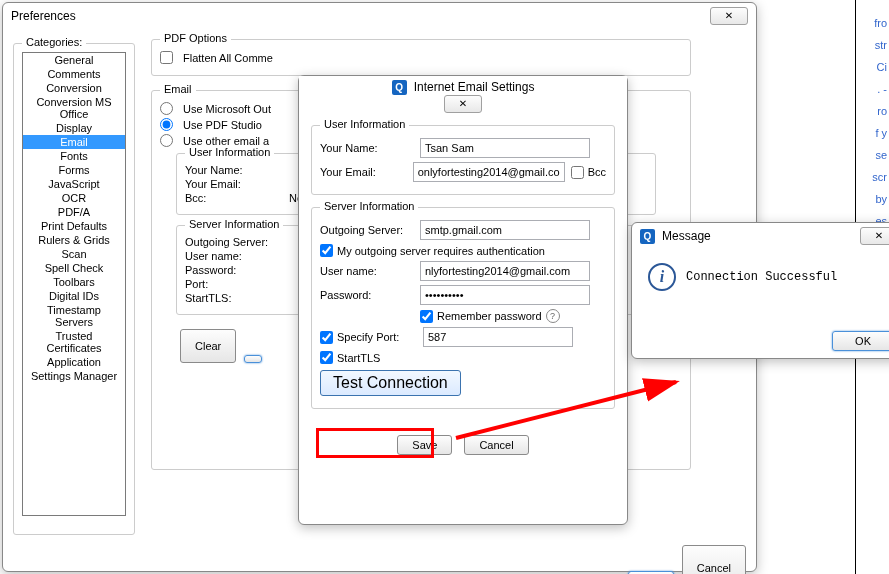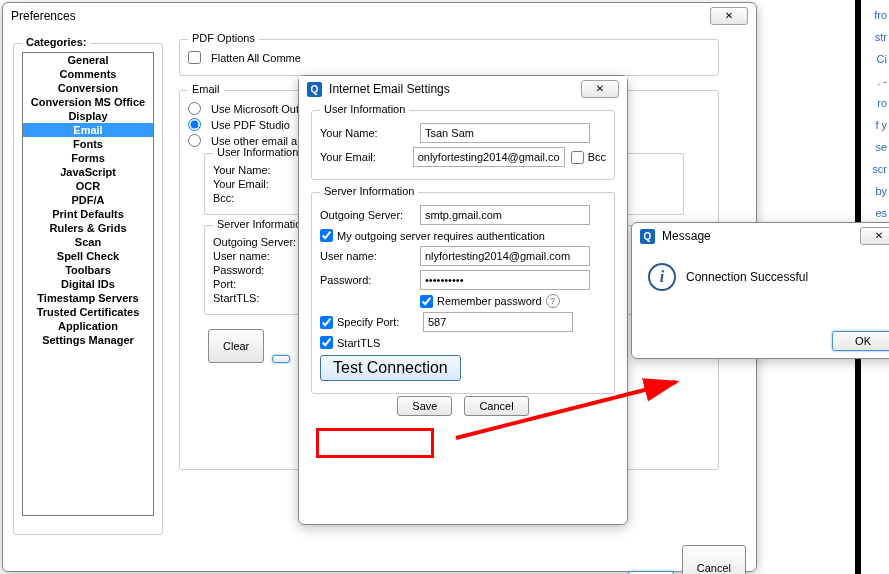--- a/index.html
+++ b/index.html
@@ -63,22 +63,21 @@
 }
 .gb-title {
   position: absolute;
   top: -8px;
   left: 8px;
   background: #fff;
   padding: 0 4px;
   font-size: 11px;
 }
 .categories {
-  width: 150px;
-  font-weight: bold;
+  width: 122px;
 }
 .cat-list {
   border: 1px solid #7a7a7a;
   height: 464px;
   overflow-y: auto;
   background: #fff;
   font-size: 11px;
 }
 .cat-list div {
   padding: 1px 4px;
@@ -132,20 +131,21 @@
 .email-dlg {
   left: 298px;
   top: 75px;
   width: 330px;
   height: 450px;
   z-index: 10;
 }
 .email-dlg .title-bar {
   background: #fff;
   border-bottom: none;
+  flex-direction: column;
 }
 .logo-q {
   display: inline-flex;
   width: 15px;
   height: 15px;
   background: #1565c0;
   color: #fff;
   font-size: 10px;
   font-weight: bold;
   justify-content: center;
@@ -223,24 +223,24 @@
   padding: 0 12px 10px 12px;
 }
 
 .right-strip {
   position: absolute;
   right: 0;
   top: 0;
   width: 34px;
   height: 574px;
   background: #fff;
-  border-left: 6px solid #000000;
+  border-left: 1px solid #000000;
   font-size: 11px;
   color: #36c;
-  padding-top: 4px;
+  padding-top: 12px;
 }
 .right-strip div {
   padding: 5px 2px;
   text-align: right;
   white-space: nowrap;
   overflow: hidden;
 }
 </style>
 </head>
 <body>
@@ -425,21 +425,21 @@
       </div>
       <div class="fld">
         <input type="checkbox" checked="" style="">
         <span class="lbl">StartTLS</span>
       </div>
       <div class="fld" style="margin-top:6px;">
         <button class="test-btn">Test Connection</button>
       </div>
     </div>
 
-    <div style="display:flex; justify-content:center; gap:12px; margin-top:2px;">
+    <div style="display:flex; justify-content:center; gap:12px; margin-top:26px;">
       <button class="btn">Save</button>
       <button class="btn">Cancel</button>
     </div>
   </div>
 </div>
 
 <div class="red-box" style="left:316px; top:428px; width:118px; height:30px;"></div>
 
 <svg class="red-arrow" style="left:438px; top:376px;" width="260" height="70">
   <defs>
@@ -453,18 +453,18 @@
 <div class="dialog msg-dlg">
   <div class="title-bar">
     <span>
       <span class="logo-q">Q</span>
       <span class="title">Message</span>
     </span>
     <span class="win-close">✕</span>
   </div>
   <div class="msg-body">
     <span class="info-icon">i</span>
-    <span class="lbl" style="font-size:12px;">Connection Successful</span>
+    <span class="lbl" style="font-size:12px;font-family:Liberation Mono, monospace;">Connection Successful</span>
   </div>
   <div class="msg-footer">
     <button class="btn default" style="padding:3px 22px;">OK</button>
   </div>
 </div>
 
 </body></html>

